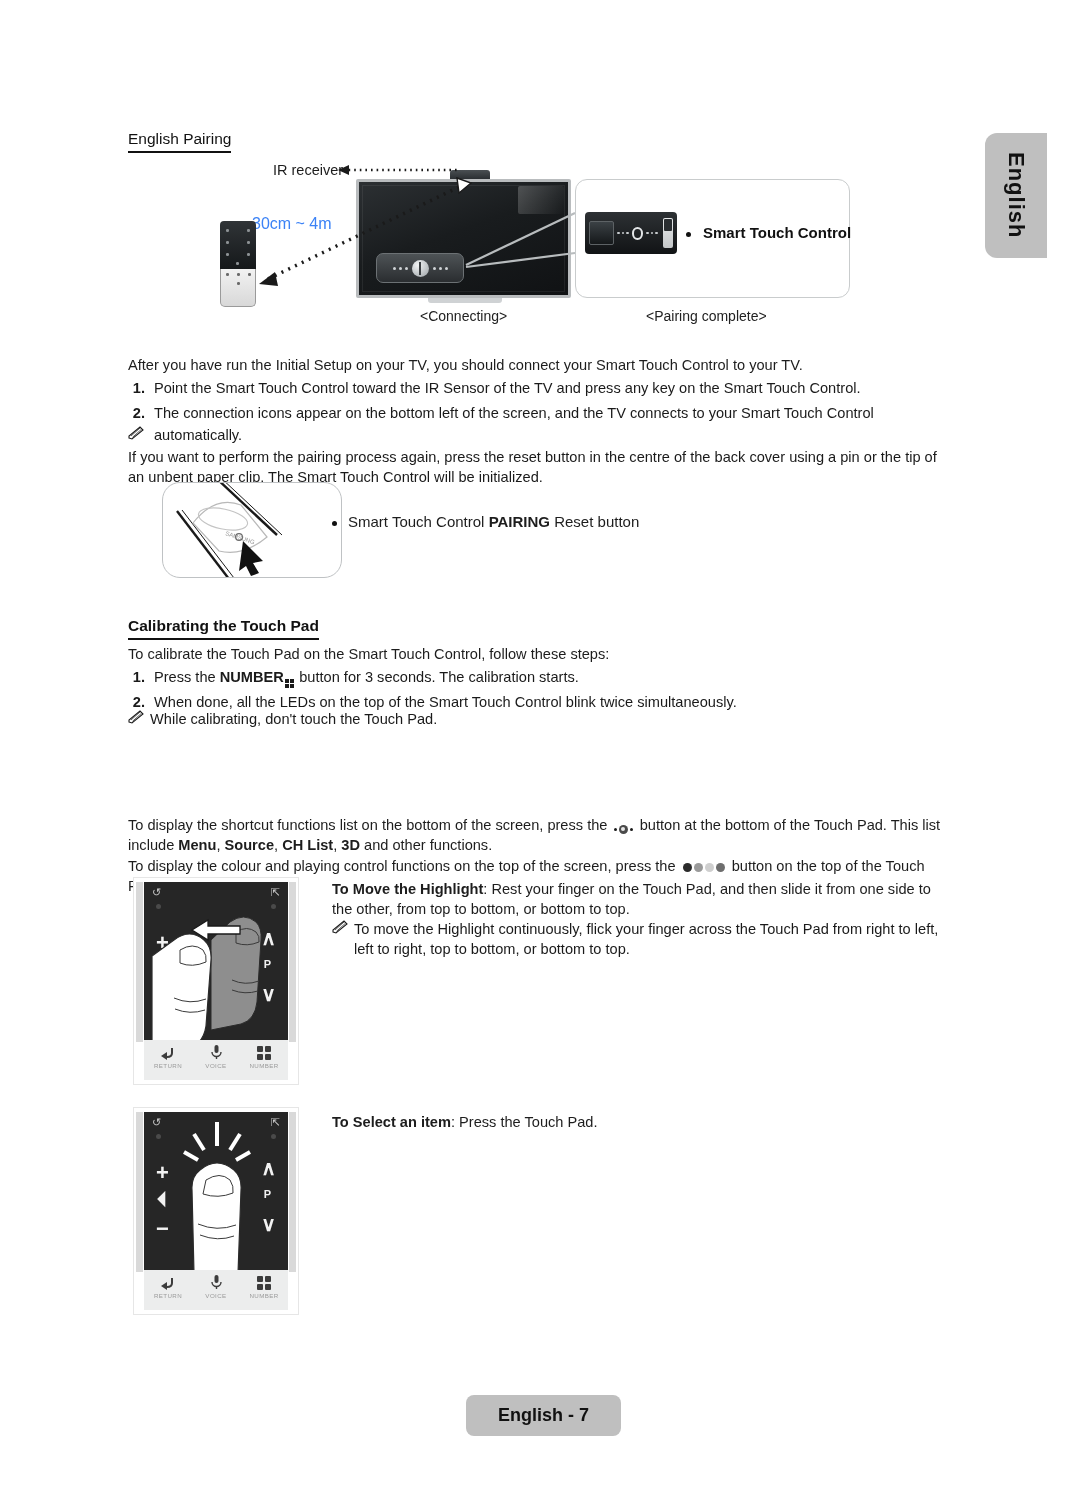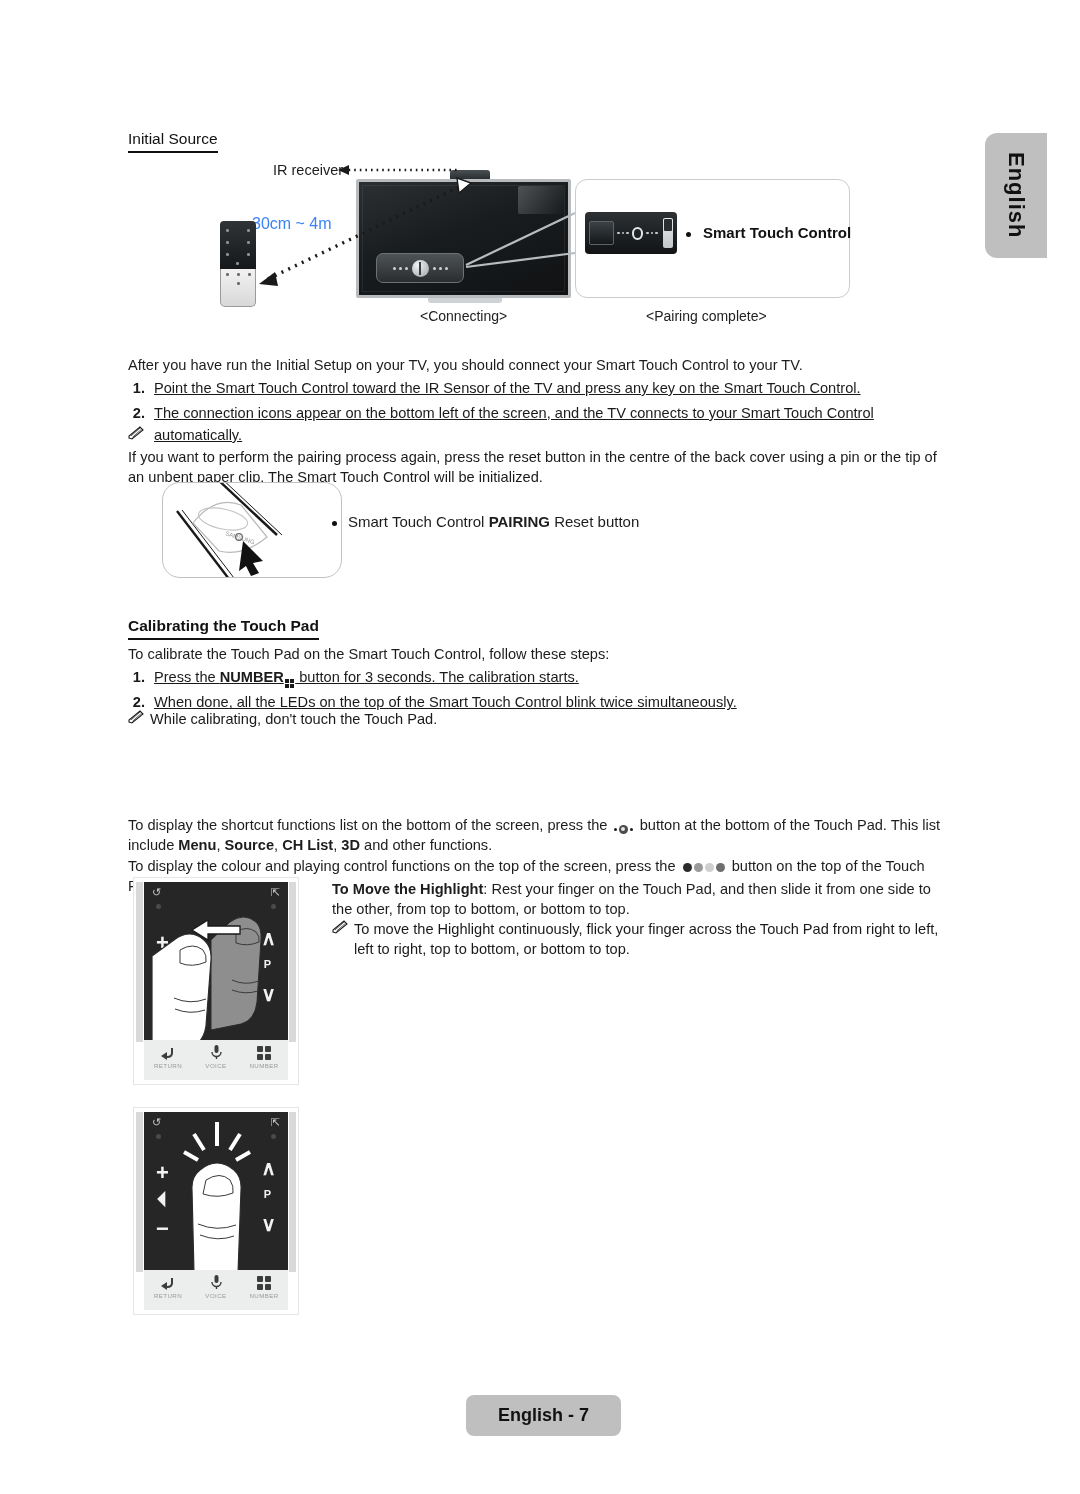--- a/index.html
+++ b/index.html
@@ -41,21 +41,21 @@
   .para {
     position:absolute;
     font-size:14.6px; line-height:20px; color:#1d1d1d;
   }
   .para b { font-weight:bold;margin-top:36px; }
 
   
   .numlist { position:absolute; font-size:14.6px; line-height:22px; }
   .numrow { display:flex; margin-bottom:3px; }
   .numrow .num { width:26px; flex:0 0 26px; font-weight:bold; text-align:right; padding-right:9px; }
-  .numrow .txt { flex:1;text-decoration:underline; }
+  .numrow .txt { flex:1; }
 
   
   .noterow { position:absolute; display:flex; font-size:14.6px; line-height:20px; }
   .noterow .pen { width:22px; flex:0 0 22px; padding-top:1px; }
   .noterow .txt { flex:1; }
   .pen svg { display:block; }
 
   
   .fig1 { position:absolute; left:128px; top:155px; width:850px; height:175px; }
   .lbl-ir {
@@ -244,21 +244,21 @@
 </style>
 </head>
 <body>
 
 <div class="page">
 
   <div class="lang-tab">
     <span>English</span>
   </div>
 
-  <div class="sec-head" style="left:128px; top:130px;">Initial Source</div>
+  <div class="sec-head" style="left:128px; top:130px;">English Pairing</div>
 
   <div class="fig1">
 
     <div class="lbl-ir">IR receiver</div>
     <div class="lbl-dist">30cm ~ 4m</div>
 
     <div class="tv-nub"></div>
     <div class="tv">
       <div class="tv-bezel-glow"></div>
       <div class="tv-sheen"></div>
@@ -545,18 +545,19 @@
               <i></i>
               <i></i>
               <i></i>
             </span>
         </span>
         <span class="cap2">NUMBER</span>
       </div>
     </div>
   </div>
 
+  <div class="para" style="left:332px; top:1112px; width:620px;"><b>To Select an item</b><span>: Press the Touch Pad.</span></div>
 
   <div class="footer-page">
     <span>English - 7</span>
   </div>
 
 </div>
 
 </body></html>

